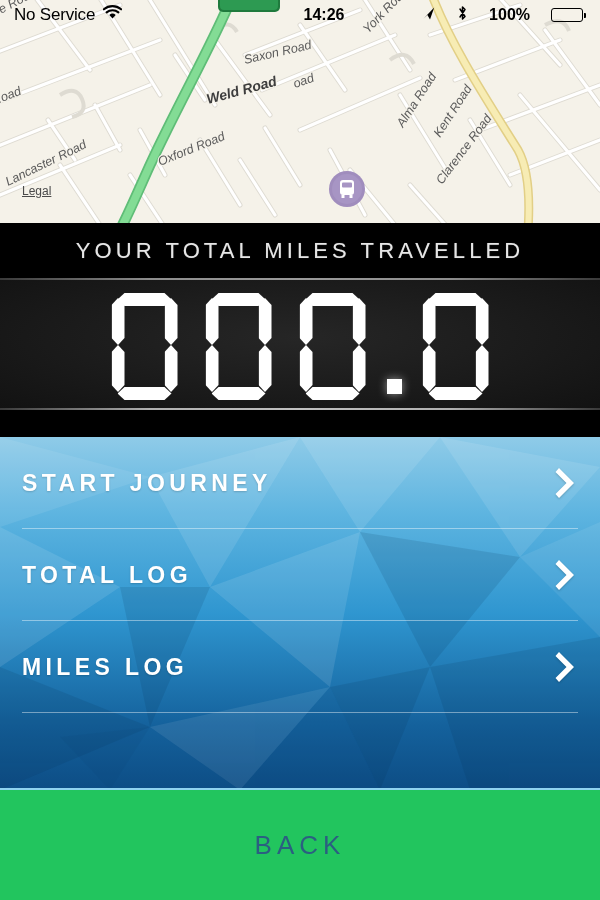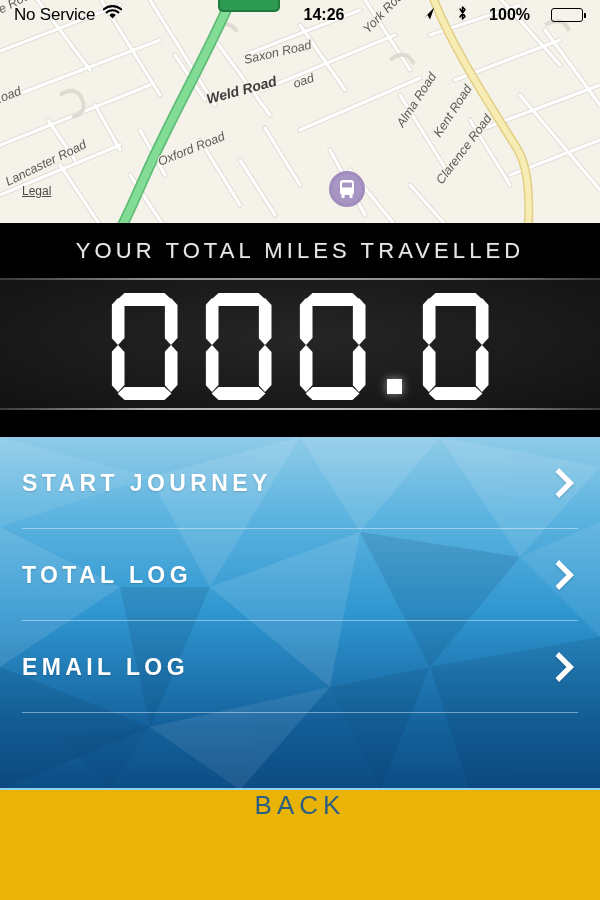--- a/index.html
+++ b/index.html
@@ -163,22 +163,22 @@
     background:rgba(255,255,255,.42);
   }
   .menu-bottom-line {
     position:absolute; left:0; right:0; bottom:0; height:2px;
     background:#8fd3f0;
   }
 
   
   .backbar {
     position:absolute; left:0; top:790px; width:600px; height:110px;
-    background:#eab308;
-    display:flex; align-items:flex-start; justify-content:center;
+    background:#22c55e;
+    display:flex; align-items:center; justify-content:center;
     cursor:pointer;
   }
   .back-label {
     color:#2b5f81; font-size:26px; letter-spacing:5px;
     font-family:"Liberation Sans", sans-serif; font-weight:400;
   }
 </style>
 </head>
 <body>
 
@@ -434,21 +434,21 @@
         <span class="menu-label">TOTAL LOG</span>
         <span class="chevron">
           <svg width="24" height="36" viewBox="0 0 24 36">
             <path d="M5 3 L20 18 L5 33 L1.5 29 L12.5 18 L1.5 7 Z" fill="#ffffff"></path>
           </svg>
         </span>
         <span class="divider"></span>
       </div>
 
       <div class="menu-item">
-        <span class="menu-label">EMAIL LOG</span>
+        <span class="menu-label">MILES LOG</span>
         <span class="chevron">
           <svg width="24" height="36" viewBox="0 0 24 36">
             <path d="M5 3 L20 18 L5 33 L1.5 29 L12.5 18 L1.5 7 Z" fill="#ffffff"></path>
           </svg>
         </span>
         <span class="divider"></span>
       </div>
 
 
     </div>

